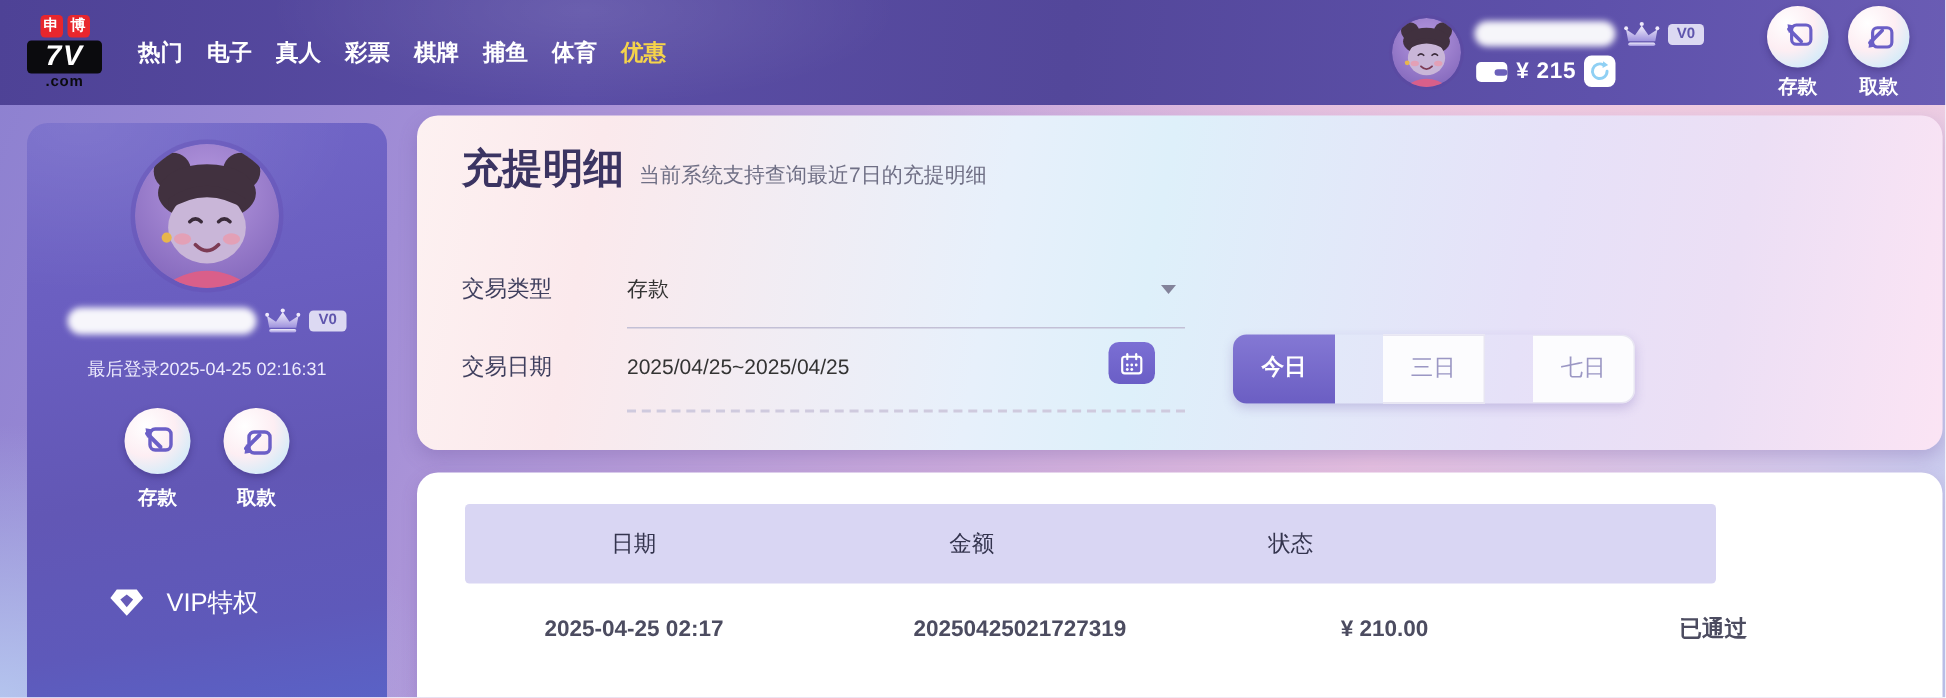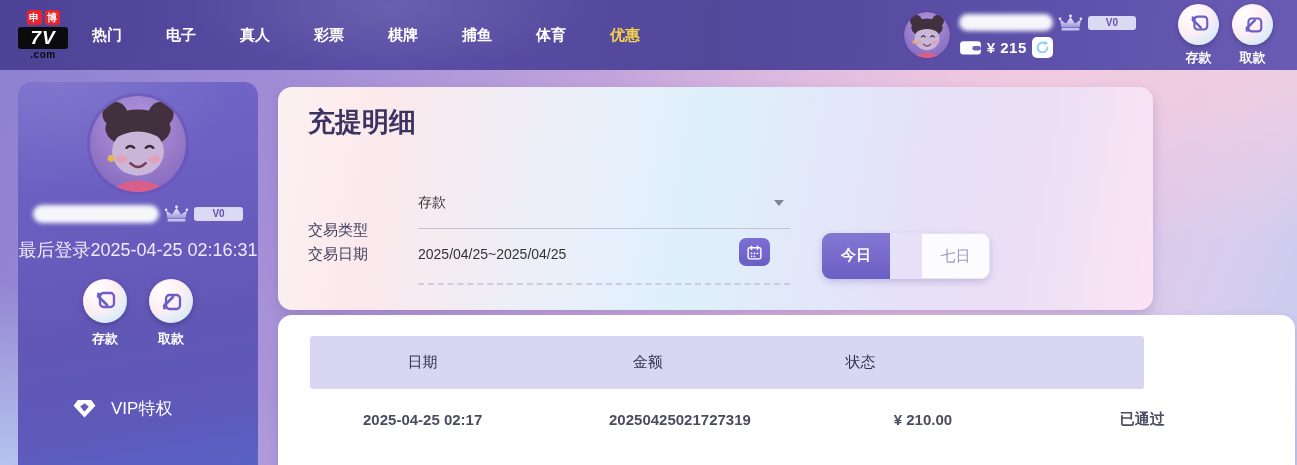--- a/index.html
+++ b/index.html
@@ -23,33 +23,33 @@
     display:flex; align-items:center;
   }
   .logo { width:50px; margin-left:18px; cursor:pointer; text-align:center; line-height:1; }
   .logo-badges { display:flex; justify-content:center; gap:3px; }
   .logo-badge { width:15px; height:15px; background:#e8262d; border-radius:3px; color:#fff;
     font-size:10px; font-weight:bold; display:flex; align-items:center; justify-content:center; }
   .logo-word { margin-top:2px; background:#0b0b0e; color:#fff; font-weight:900; font-size:19px;
     font-style:italic; border-radius:3px; padding:1px 8px 2px; letter-spacing:1px; }
   .logo-tld { margin-top:1px; color:#0b0b0e; font-weight:900; font-size:10px; letter-spacing:.5px; }
 
-  .nav { display:flex; gap:44px; margin-left:24px; }
+  .nav { display:flex; gap:16px; margin-left:24px; }
   .nav-item { color:#fff; font-size:15px; font-weight:bold; cursor:pointer; white-space:nowrap; }
   .nav-item.active { color:#f6d44a; }
 
   .user-cluster { margin-left:auto; display:flex; align-items:center; }
   .avatar-sm { width:46px; height:46px; border-radius:50%; overflow:hidden; flex:0 0 auto;
     box-shadow:0 0 0 2px rgba(90,70,160,.45); cursor:pointer; }
   .user-info { margin-left:9px; display:flex; flex-direction:column; gap:5px; }
   .uline { display:flex; align-items:center; gap:5px; height:20px; }
   .redact { background:#ffffff; opacity:.95; filter:blur(2px); border-radius:10px; }
   .redact.sm { width:94px; height:17px; }
   .vip-badge { background:#dcd9f2; color:#5f55ad; font-size:10px; font-weight:bold;
-    border-radius:3px; padding:1px 18px; line-height:12px; }
+    border-radius:3px; padding:1px 6px; line-height:12px; }
   .balance { color:#fff; font-size:15px; font-weight:bold; letter-spacing:.5px; }
   .refresh-btn { width:21px; height:21px; background:#fff; border-radius:5px; display:flex;
     align-items:center; justify-content:center; cursor:pointer; }
 
   .top-actions { display:flex; gap:13px; margin-left:42px; margin-right:24px; }
   .action-btn { display:flex; flex-direction:column; align-items:center; cursor:pointer; }
   .action-circle { width:41px; height:41px; border-radius:50%;
     background:radial-gradient(circle at 32% 28%, #ffffff 0%, #fdeef3 45%, #d9ecf8 75%, #ecd9f2 100%);
     box-shadow:0 2px 5px rgba(40,25,90,.35); display:flex; align-items:center; justify-content:center; }
   .action-label { margin-top:4px; color:#fff; font-size:13px; font-weight:bold; }
@@ -60,42 +60,42 @@
     border-radius:14px 14px 0 0;
     background:
       radial-gradient(260px 160px at 15% 0%, rgba(255,255,255,.10), rgba(255,255,255,0) 70%),
       linear-gradient(170deg, #7267c8 0%, #6a5ec0 32%, #6257b5 62%, #5e59ba 85%, #5a62c6 100%);
     text-align:center;
   }
   .avatar-lg { width:96px; height:96px; margin:14px auto 0; border-radius:50%; overflow:hidden;
     box-shadow:0 0 0 3px rgba(100,80,180,.45); cursor:pointer; }
   .sb-userline { margin-top:13px; display:flex; justify-content:center; align-items:center; gap:5px; }
   .redact.lg { width:126px; height:18px; }
-  .last-login { margin-top:15px; color:#edebfd; font-size:18px; }
+  .last-login { margin-top:15px; color:#edebfd; font-size:12px; }
   .quick { display:flex; justify-content:center; gap:22px; margin-top:17px; }
   .quick .action-circle { width:44px; height:44px; }
   .quick .action-label { margin-top:7px; }
   .sb-menu { margin-top:34px; padding-left:55px; text-align:left; }
   .menu-item { display:flex; align-items:center; gap:15px; height:52px; color:#fff;
     font-size:17px; cursor:pointer; }
 
   
   .filter-card {
-    position:absolute; left:278px; top:87px; width:875px; height:223px; border-radius:14px;
+    position:absolute; left:278px; top:77px; width:1017px; height:223px; border-radius:14px;
     background:linear-gradient(100deg, #fdf1f1 0%, #fbe9ec 12%, #e7f0fb 38%, #def0fa 48%,
       #e6e1f8 72%, #ecdff5 85%, #fbe4f4 100%);
     box-shadow:0 5px 12px rgba(110,85,160,.30);
   }
   .title-row { position:absolute; left:30px; top:17px; display:flex; align-items:baseline; gap:10px; }
   .page-title { font-size:27px; font-weight:bold; color:#3b3462; }
   .page-subtitle { font-size:14px; color:#6f6f85; }
 
   .flabel { position:absolute; font-size:15px; color:#3f3f5e; }
   .fvalue { position:absolute; font-size:14px; color:#333; cursor:pointer; }
-  .lbl-type { left:30px; top:106px;margin-top:28px; }
+  .lbl-type { left:30px; top:106px; }
   .val-type { left:140px; top:107px; width:352px; }
   .select-chevron { position:absolute; left:496px; top:113px; width:0; height:0;
     border-left:5px solid transparent; border-right:5px solid transparent;
     border-top:6px solid #83839a; cursor:pointer; }
   .select-line { position:absolute; left:140px; top:141px; width:372px;
     border-bottom:1px solid #c3c0d6; }
   .lbl-date { left:30px; top:158px; }
   .val-date { left:140px; top:159px; width:290px; }
   .cal-btn { position:absolute; left:461px; top:151px; width:31px; height:28px;
     background:linear-gradient(180deg,#7b6fd4,#6a5ec6); border-radius:7px; cursor:pointer;
@@ -297,20 +297,21 @@
           <path d="M7.5 8 L12 13.5 L16.5 8 L12 4.5 Z" fill="#665bb8"></path>
         </svg>
         <span>VIP特权</span>
       </div>
     </div>
   </div>
 
   <div class="filter-card">
     <div class="title-row">
       <span class="page-title">充提明细</span>
+      <span class="page-subtitle">当前系统支持查询最近7日的充提明细</span>
     </div>
 
     <span class="flabel lbl-type">交易类型</span>
     <span class="fvalue val-type">存款</span>
     <span class="select-chevron"></span>
     <span class="select-line"></span>
 
     <span class="flabel lbl-date">交易日期</span>
     <span class="fvalue val-date">2025/04/25~2025/04/25</span>
     <span class="cal-btn">
@@ -322,20 +323,21 @@
           <circle cx="10" cy="11" r="1.1" fill="#ffffff"></circle>
           <circle cx="13.5" cy="11" r="1.1" fill="#ffffff"></circle>
         <circle cx="6.5" cy="14.5" r="1.1" fill="#ffffff"></circle>
           <circle cx="10" cy="14.5" r="1.1" fill="#ffffff"></circle>
       </svg>
     </span>
     <span class="date-line"></span>
 
     <div class="range-group">
       <div class="range-btn active">今日</div>
+      <div class="range-btn">三日</div>
       <div class="range-btn">七日</div>
     </div>
   </div>
 
   <div class="table-card">
     <div class="thead">
       <div class="th">日期</div>
       <div class="th">金额</div>
       <div class="th">状态</div>
     </div>

